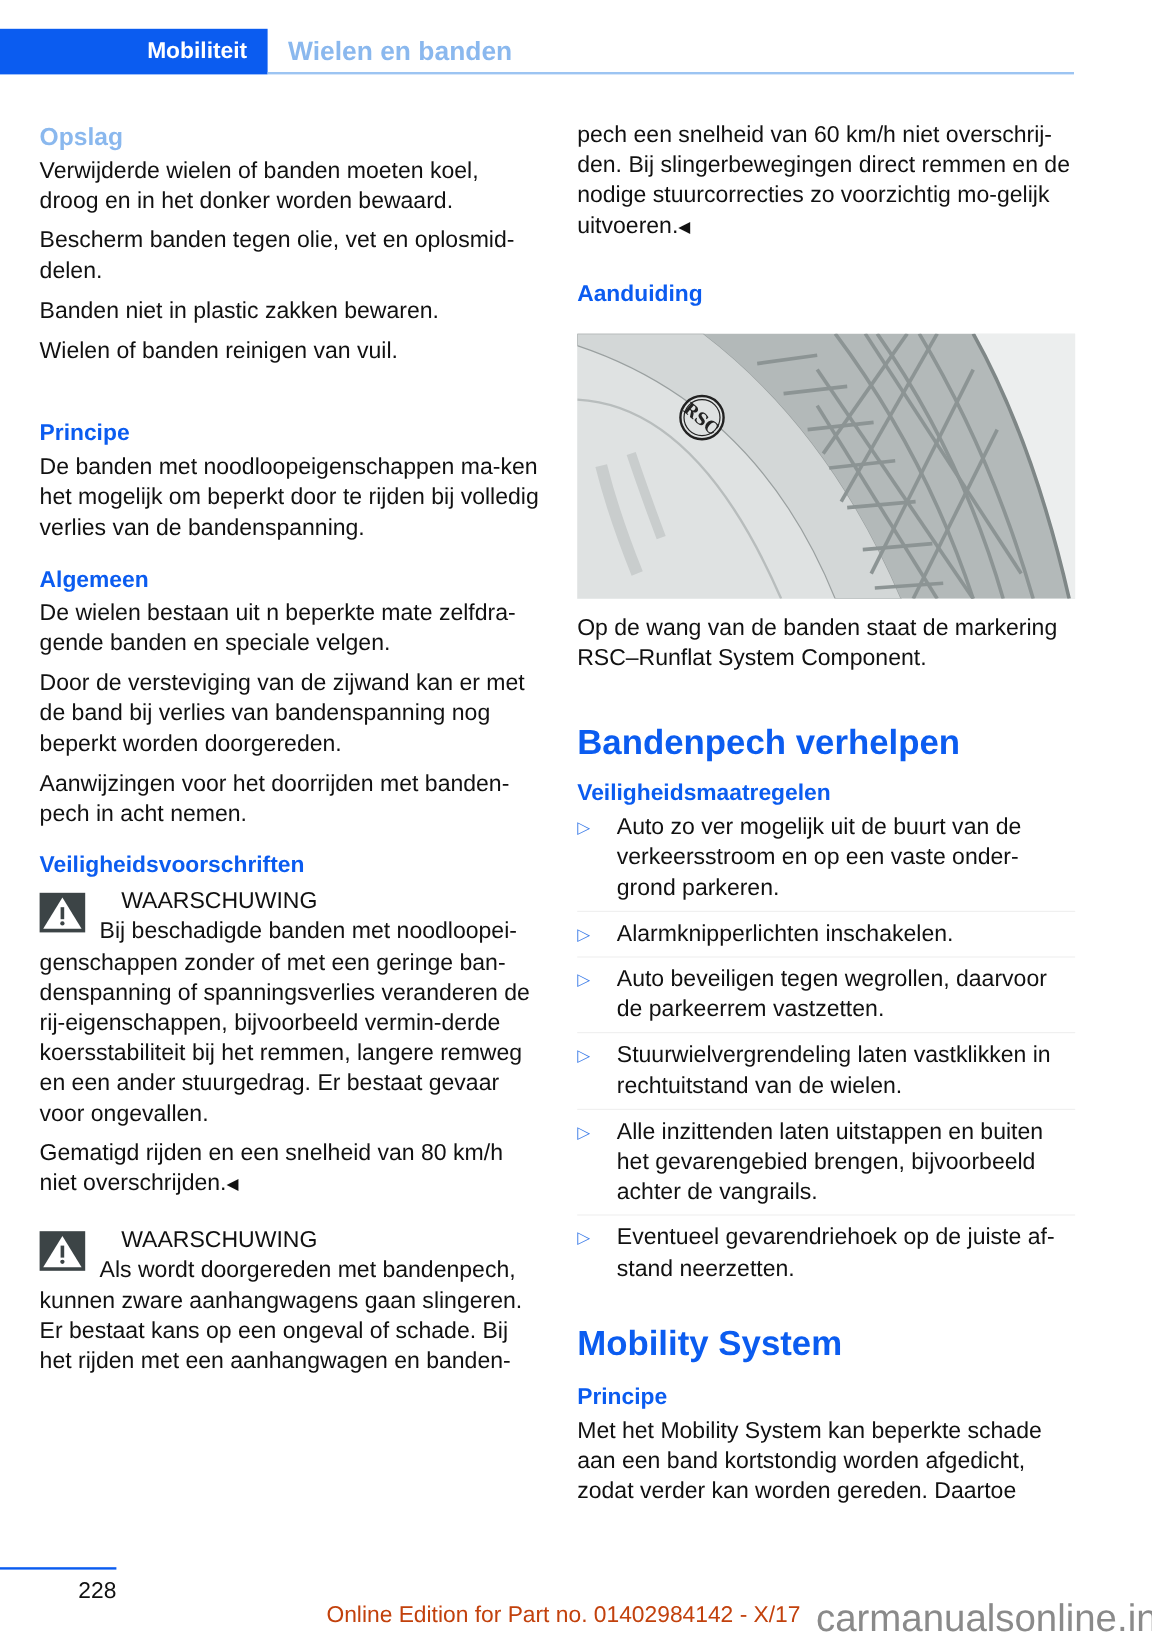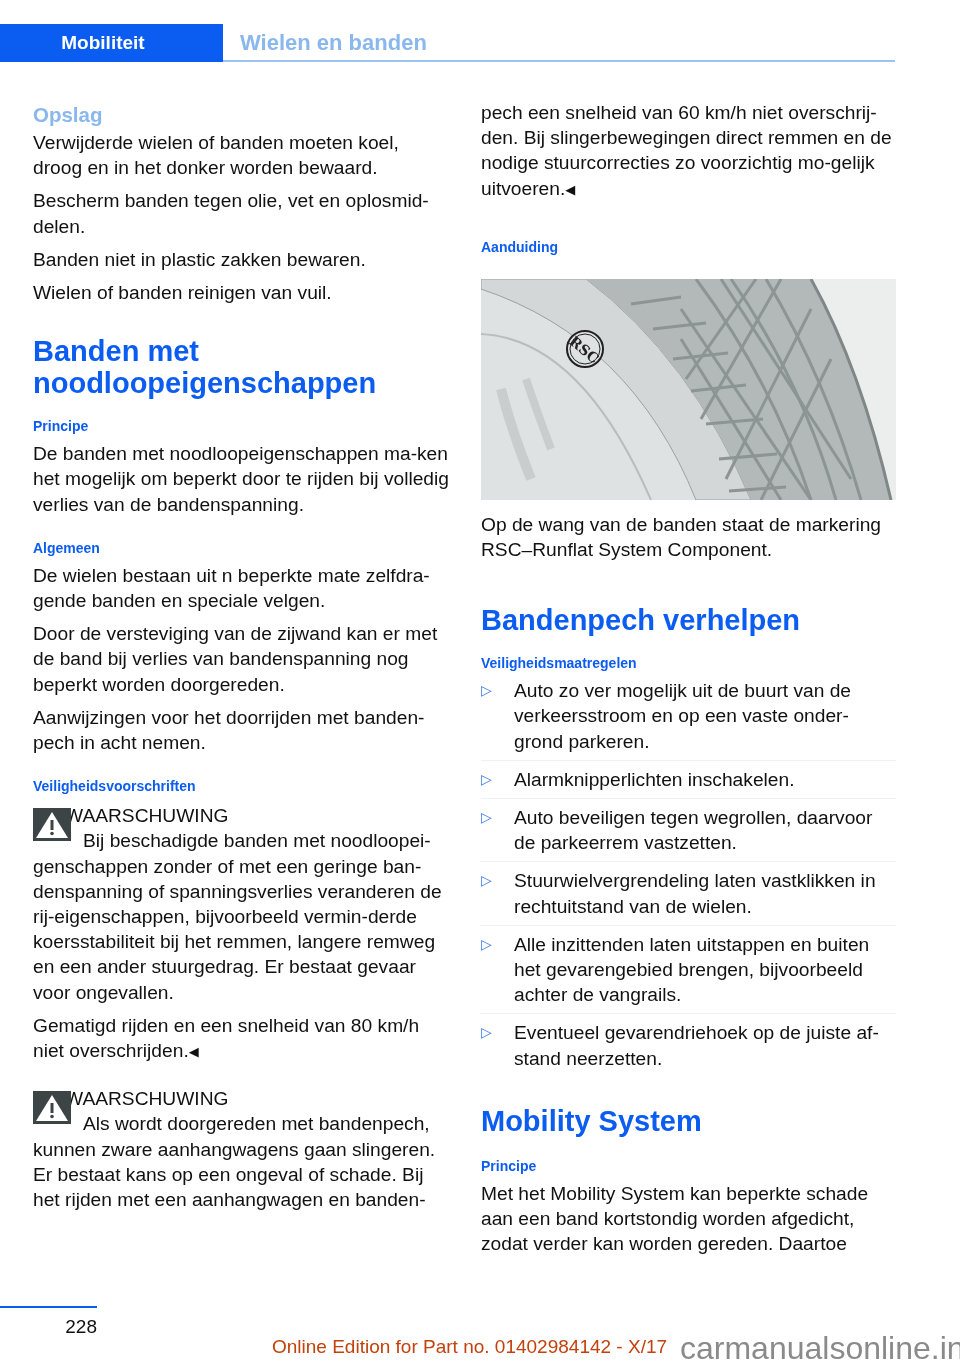--- a/index.html
+++ b/index.html
@@ -2,39 +2,39 @@
 <html><head>
 <meta charset="utf-8">
 <style>
   html, body { margin: 0; padding: 0; background: #ffffff; }
   body { width: 960px; height: 1362px; position: relative; overflow: hidden;
          font-family: "Liberation Sans", "DejaVu Sans", sans-serif; color: #111; }
 
   
   .hdr-tab { position: absolute; left: 0; top: 24px; width: 223px; height: 38px;
              background: #0b5cf0; color: #fff; font-weight: bold; font-size: 19px;
-             box-sizing: border-box; text-align: center; padding-right: 17px; line-height: 38px; }
+             box-sizing: border-box; text-align: right; padding-right: 17px; line-height: 38px; }
   .hdr-section { position: absolute; left: 240px; top: 24px; height: 38px; line-height: 38px;
                  color: #8ab8ee; font-weight: bold; font-size: 22px; }
   .hdr-line { position: absolute; left: 223px; top: 60px; width: 672px; height: 2px; background: #9cc4f2; }
 
   .col { position: absolute; top: 100px; width: 420px; }
   .col-left { left: 33px; }
   .col-right { left: 481px; width: 415px; }
 
   p { margin: 0; font-size: 19.2px; line-height: 25.2px; }
   .para { margin-bottom: 8px; }
   .h-light { color: #8ab8ee; font-weight: bold; font-size: 20.5px; line-height: 30px; }
-  .h3 { color: #0b5cf0; font-weight: bold; font-size: 14px; line-height: 30px; }
+  .h3 { color: #0b5cf0; font-weight: bold; font-size: 19px; line-height: 30px; }
   .h1 { color: #0b5cf0; font-weight: bold; font-size: 29px; line-height: 32px; margin: 0; }
 
   .warn { position: relative; }
   .warn-icon { position: absolute; left: 0; top: 5px; width: 38px; height: 33px; background: #3c4446; }
   .warn-icon svg { display: block; }
-  .warn-title { padding-left: 32px; font-size: 19.2px; line-height: 25.2px; }
+  .warn-title { padding-left: 68px; font-size: 19.2px; line-height: 25.2px; }
   .warn-text { text-indent: 50px; }
 
   .endmark { font-size: 13px; vertical-align: 1px; }
 
   .figure { width: 415px; height: 221px; background: #e8eaea; overflow: hidden; position: relative; }
 
   ul.bullets { list-style: none; margin: 0; padding: 0; }
   ul.bullets li { position: relative; padding-left: 33px; font-size: 19.2px; line-height: 25.2px;
                   padding-bottom: 6px; margin-bottom: 6px; border-bottom: 1px solid #f0f0f0; }
   ul.bullets li:last-child { border-bottom: none; }
@@ -54,24 +54,20 @@
 <div class="hdr-line"></div>
 
 <div class="col col-left">
   <div class="h-light">Opslag</div>
   <p class="para">Verwijderde wielen of banden moeten koel, droog en in het donker worden bewaard.</p>
   <p class="para">Bescherm banden tegen olie, vet en oplosmid-delen.</p>
   <p class="para">Banden niet in plastic zakken bewaren.</p>
   <p class="para">Wielen of banden reinigen van vuil.</p>
 
   <div style="height:22px"></div>
-  <h1 class="h1">
-    <span>Banden met</span><br>
-    <span>noodloopeigenschappen</span>
-  </h1>
   <div style="height:12px"></div>
   <div class="h3">Principe</div>
   <p class="para">De banden met noodloopeigenschappen ma-ken het mogelijk om beperkt door te rijden bij volledig verlies van de bandenspanning.</p>
 
   <div style="height:8px"></div>
   <div class="h3">Algemeen</div>
   <p class="para">De wielen bestaan uit n beperkte mate zelfdra-gende banden en speciale velgen.</p>
   <p class="para">Door de versteviging van de zijwand kan er met de band bij verlies van bandenspanning nog beperkt worden doorgereden.</p>
   <p class="para">Aanwijzingen voor het doorrijden met banden-pech in acht nemen.</p>
 

